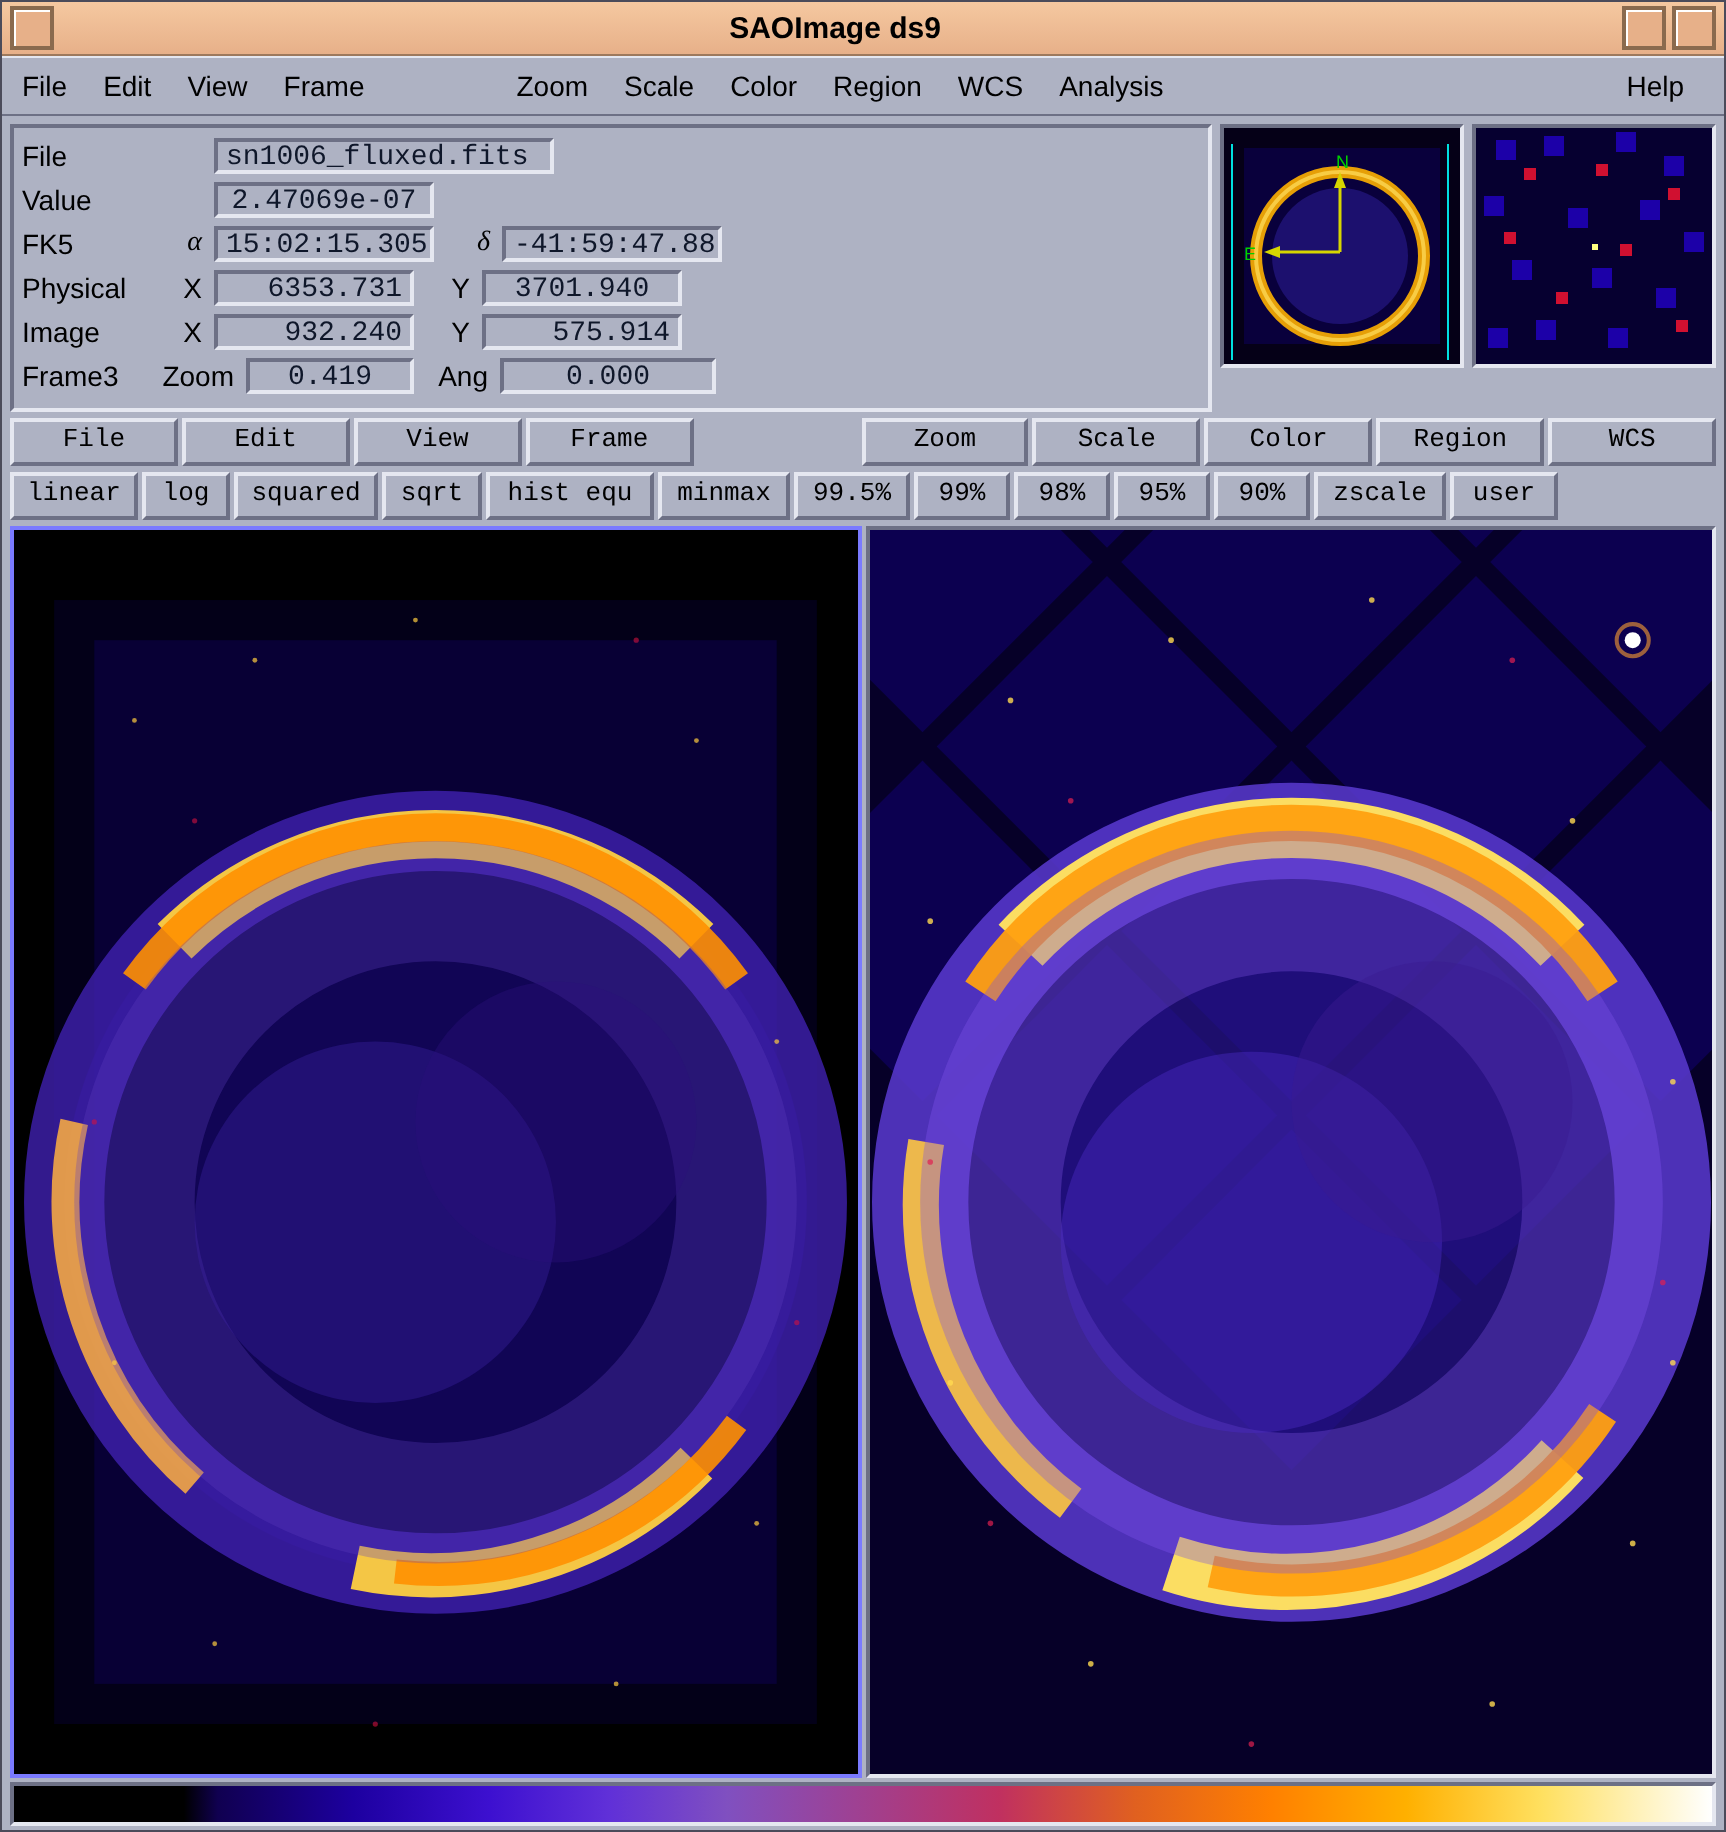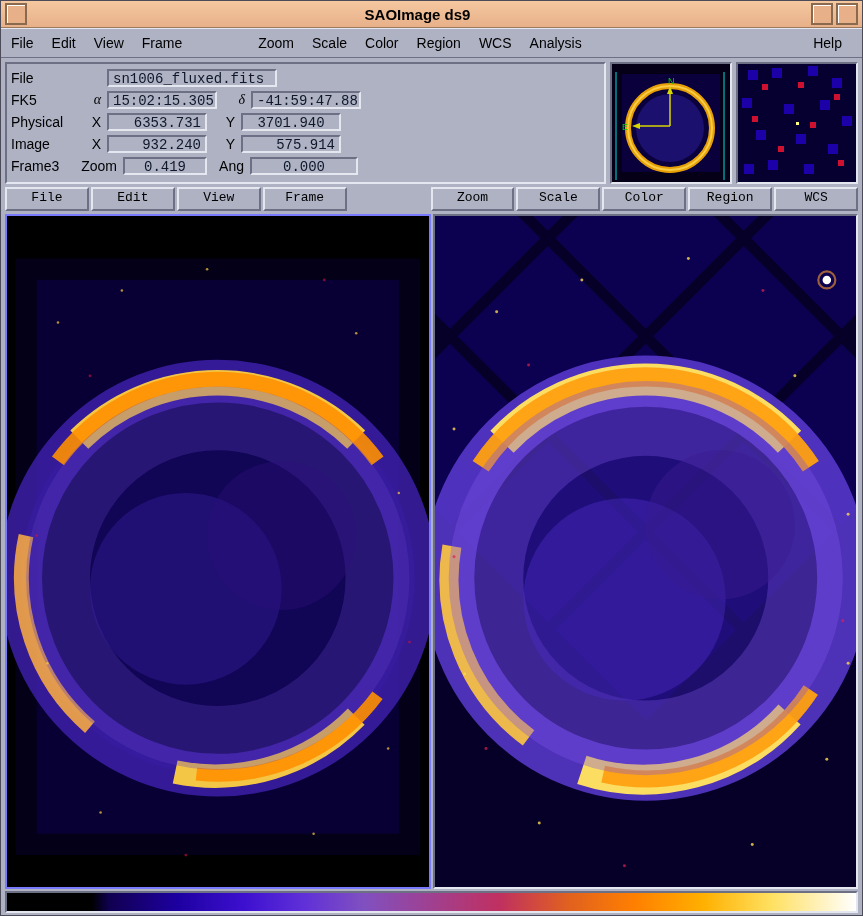--- a/index.html
+++ b/index.html
@@ -80,20 +80,25 @@
     <span class="flex"></span>
     <span class="mitem">Help</span>
   </div>
 
   <div class="upper">
     <div class="infobox">
       <div class="irow">
         <span class="ilabel">File</span>
         <span class="isub"></span>
         <span class="ival w1">sn1006_fluxed.fits</span>
+      </div>
+      <div class="irow">
+        <span class="ilabel">Value</span>
+        <span class="isub"></span>
+        <span class="ival w2">2.47069e-07</span>
       </div>
       <div class="irow">
         <span class="ilabel">FK5</span>
         <span class="isub">α</span>
         <span class="ival w2">15:02:15.305</span>
         <span class="isub" style="margin-left:8px;">δ</span>
         <span class="ival w4">-41:59:47.88</span>
       </div>
       <div class="irow">
         <span class="ilabel">Physical</span>
@@ -184,20 +189,35 @@
     <div class="btn flex">View</div>
     <div class="btn flex">Frame</div>
     <div class="btnspace"></div>
     <div class="btn flex">Zoom</div>
     <div class="btn flex">Scale</div>
     <div class="btn flex">Color</div>
     <div class="btn flex">Region</div>
     <div class="btn flex">WCS</div>
   </div>
 
+  <div class="btnrow" style="padding-top:0;">
+    <div class="btn" style="width:60px;">linear</div>
+    <div class="btn" style="width:40px;">log</div>
+    <div class="btn" style="width:68px;">squared</div>
+    <div class="btn" style="width:46px;">sqrt</div>
+    <div class="btn" style="width:80px;">hist equ</div>
+    <div class="btn" style="width:62px;">minmax</div>
+    <div class="btn" style="width:54px;">99.5%</div>
+    <div class="btn" style="width:44px;">99%</div>
+    <div class="btn" style="width:44px;">98%</div>
+    <div class="btn" style="width:44px;">95%</div>
+    <div class="btn" style="width:44px;">90%</div>
+    <div class="btn" style="width:62px;">zscale</div>
+    <div class="btn" style="width:50px;">user</div>
+  </div>
 
   <div class="images">
     <div class="frame active">
       <svg class="snr" viewBox="0 0 420 630" preserveAspectRatio="xMidYMid slice">
         <rect width="420" height="630" fill="#000"></rect>
 
         <rect x="20" y="40" width="380" height="560" fill="#030018"></rect>
         <rect x="40" y="60" width="340" height="520" fill="#080035"></rect>
 
         <g transform="translate(210,340)">

